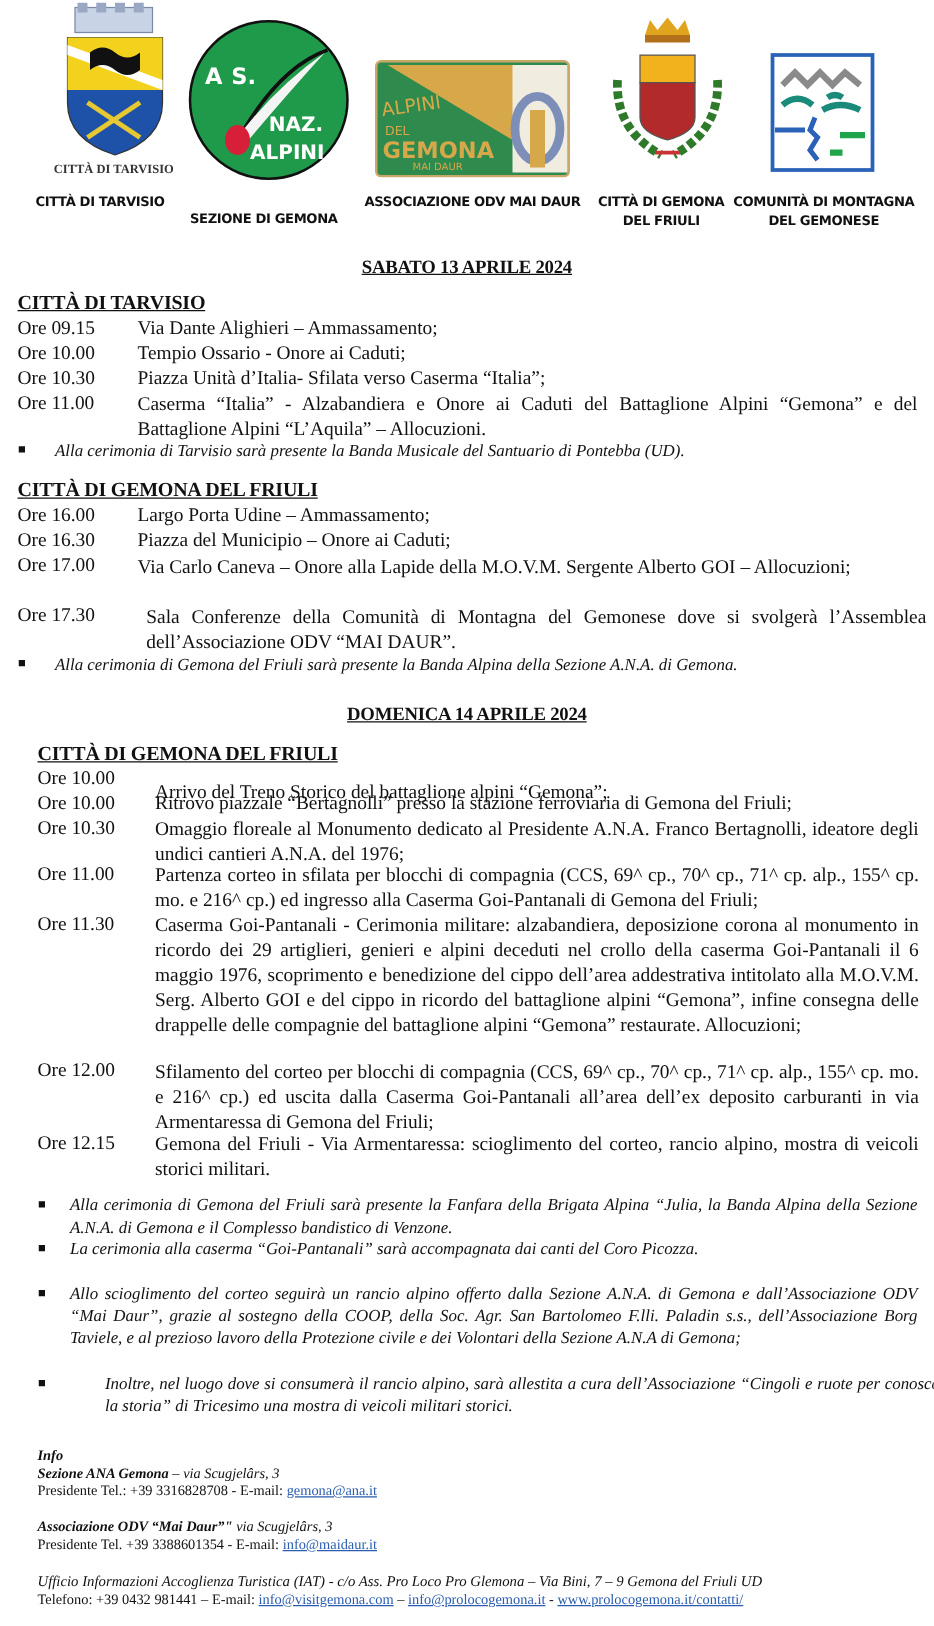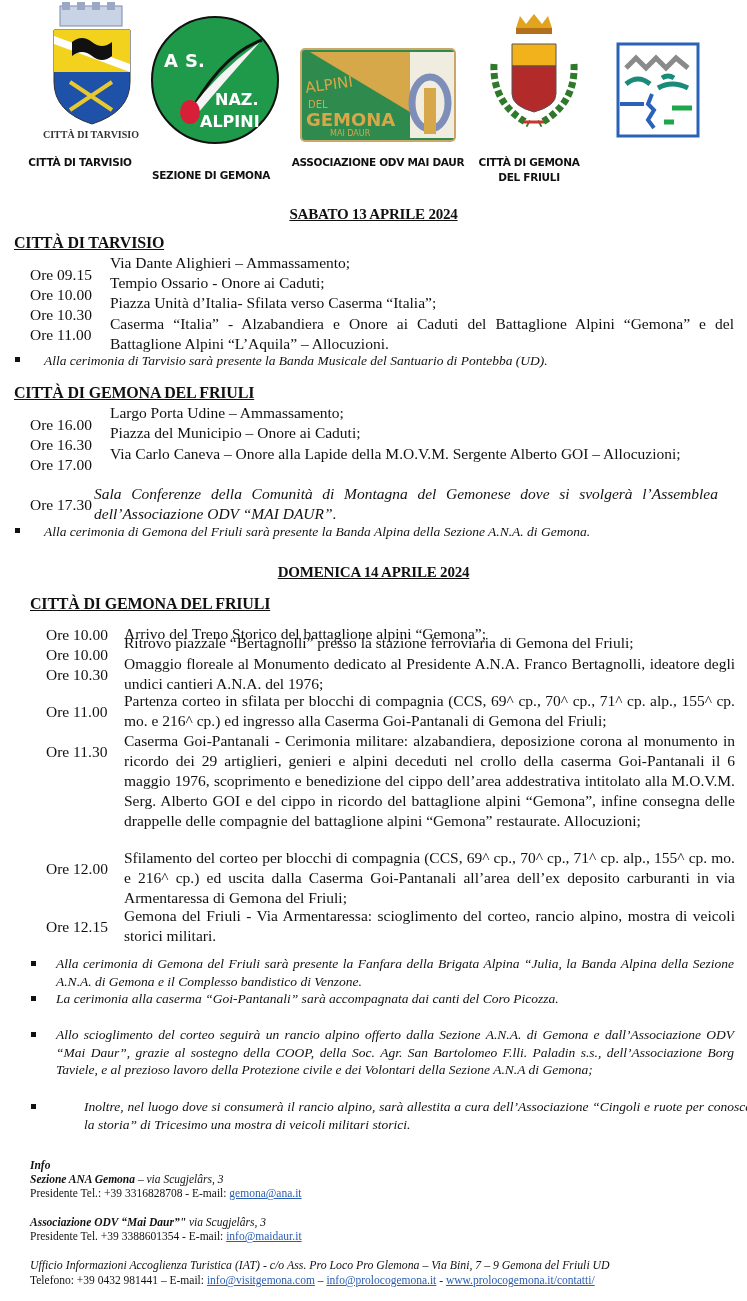--- a/index.html
+++ b/index.html
@@ -17,21 +17,21 @@
   }
   .day-title {
     position: absolute; left: 0; width: 747px; text-align: center;
     font-weight: bold; font-size: 15px; text-decoration: underline; letter-spacing: -0.2px;
   }
   .section-title {
     position: absolute; font-weight: bold; font-size: 16px; text-decoration: underline;
     letter-spacing: -0.2px;
   }
   .row { position: absolute; font-size: 15.5px; line-height: 17px; }
-  .row .t { position: absolute; left: 0; top: 12px; white-space: nowrap; margin-left: 16px; }
+  .row .t { position: absolute; left: 0; top: 0; white-space: nowrap; }
   .row .d { position: absolute; top: 0; text-align: justify; }
   .note {
     position: absolute; font-style: italic; font-size: 13.5px; line-height: 17.5px; text-align: justify;
   }
   .bullet {
     position: absolute; width: 5px; height: 5px; background: #111;
   }
   .info { position: absolute; font-size: 11.5px; line-height: 14px; white-space: nowrap; }
   .info b, .info i { }
   .link { color: #2a5db0; text-decoration: underline; }
@@ -116,20 +116,24 @@
   <div class="logo-cap" style="left:148px;top:168px;width:126px;">
     <div>SEZIONE DI GEMONA</div>
   </div>
   <div class="logo-cap" style="left:288px;top:155px;width:180px;">
     <div>ASSOCIAZIONE ODV MAI DAUR</div>
   </div>
   <div class="logo-cap" style="left:474px;top:155px;width:110px;">
     <div>CITTÀ DI GEMONA</div>
     <div>DEL FRIULI</div>
   </div>
+  <div class="logo-cap" style="left:584px;top:155px;width:150px;">
+    <div>COMUNITÀ DI MONTAGNA</div>
+    <div>DEL GEMONESE</div>
+  </div>
 </div>
 
 <div class="day-title" style="top:206px;">SABATO 13 APRILE 2024</div>
 
 <div class="section-title" style="left:14px;top:234px;">CITTÀ DI TARVISIO</div>
 
 <div class="row" style="left:14px;top:254px;width:720px;">
   <span class="t">Ore 09.15</span>
   <span class="d" style="left:96px;width:624px;">Via Dante Alighieri – Ammassamento;</span>
 </div>
@@ -157,21 +161,21 @@
 <div class="row" style="left:14px;top:424px;width:720px;">
   <span class="t">Ore 16.30</span>
   <span class="d" style="left:96px;width:624px;">Piazza del Municipio – Onore ai Caduti;</span>
 </div>
 <div class="row" style="left:14px;top:444px;width:720px;">
   <span class="t">Ore 17.00</span>
   <span class="d" style="left:96px;width:624px;line-height:20px;">Via Carlo Caneva – Onore alla Lapide della M.O.V.M. Sergente Alberto GOI – Allocuzioni;</span>
 </div>
 <div class="row" style="left:14px;top:484px;width:720px;">
   <span class="t">Ore 17.30</span>
-  <span class="d" style="left:80px;width:624px;line-height:20px;font-style:italic;">Sala Conferenze della Comunità di Montagna del Gemonese dove si svolgerà l’Assemblea dell’Associazione ODV “MAI DAUR”.</span>
+  <span class="d" style="left:103px;width:624px;line-height:20px;">Sala Conferenze della Comunità di Montagna del Gemonese dove si svolgerà l’Assemblea dell’Associazione ODV “MAI DAUR”.</span>
 </div>
 <div class="bullet" style="left:15px;top:528px;"></div>
 <div class="note" style="left:44px;top:523px;width:690px;">Alla cerimonia di Gemona del Friuli sarà presente la Banda Alpina della Sezione A.N.A. di Gemona.</div>
 
 <div class="day-title" style="top:564px;">DOMENICA 14 APRILE 2024</div>
 
 <div class="section-title" style="left:30px;top:595px;">CITTÀ DI GEMONA DEL FRIULI</div>
 
 <div class="row" style="left:30px;top:614px;width:705px;">
   <span class="t">Ore 10.00</span>

